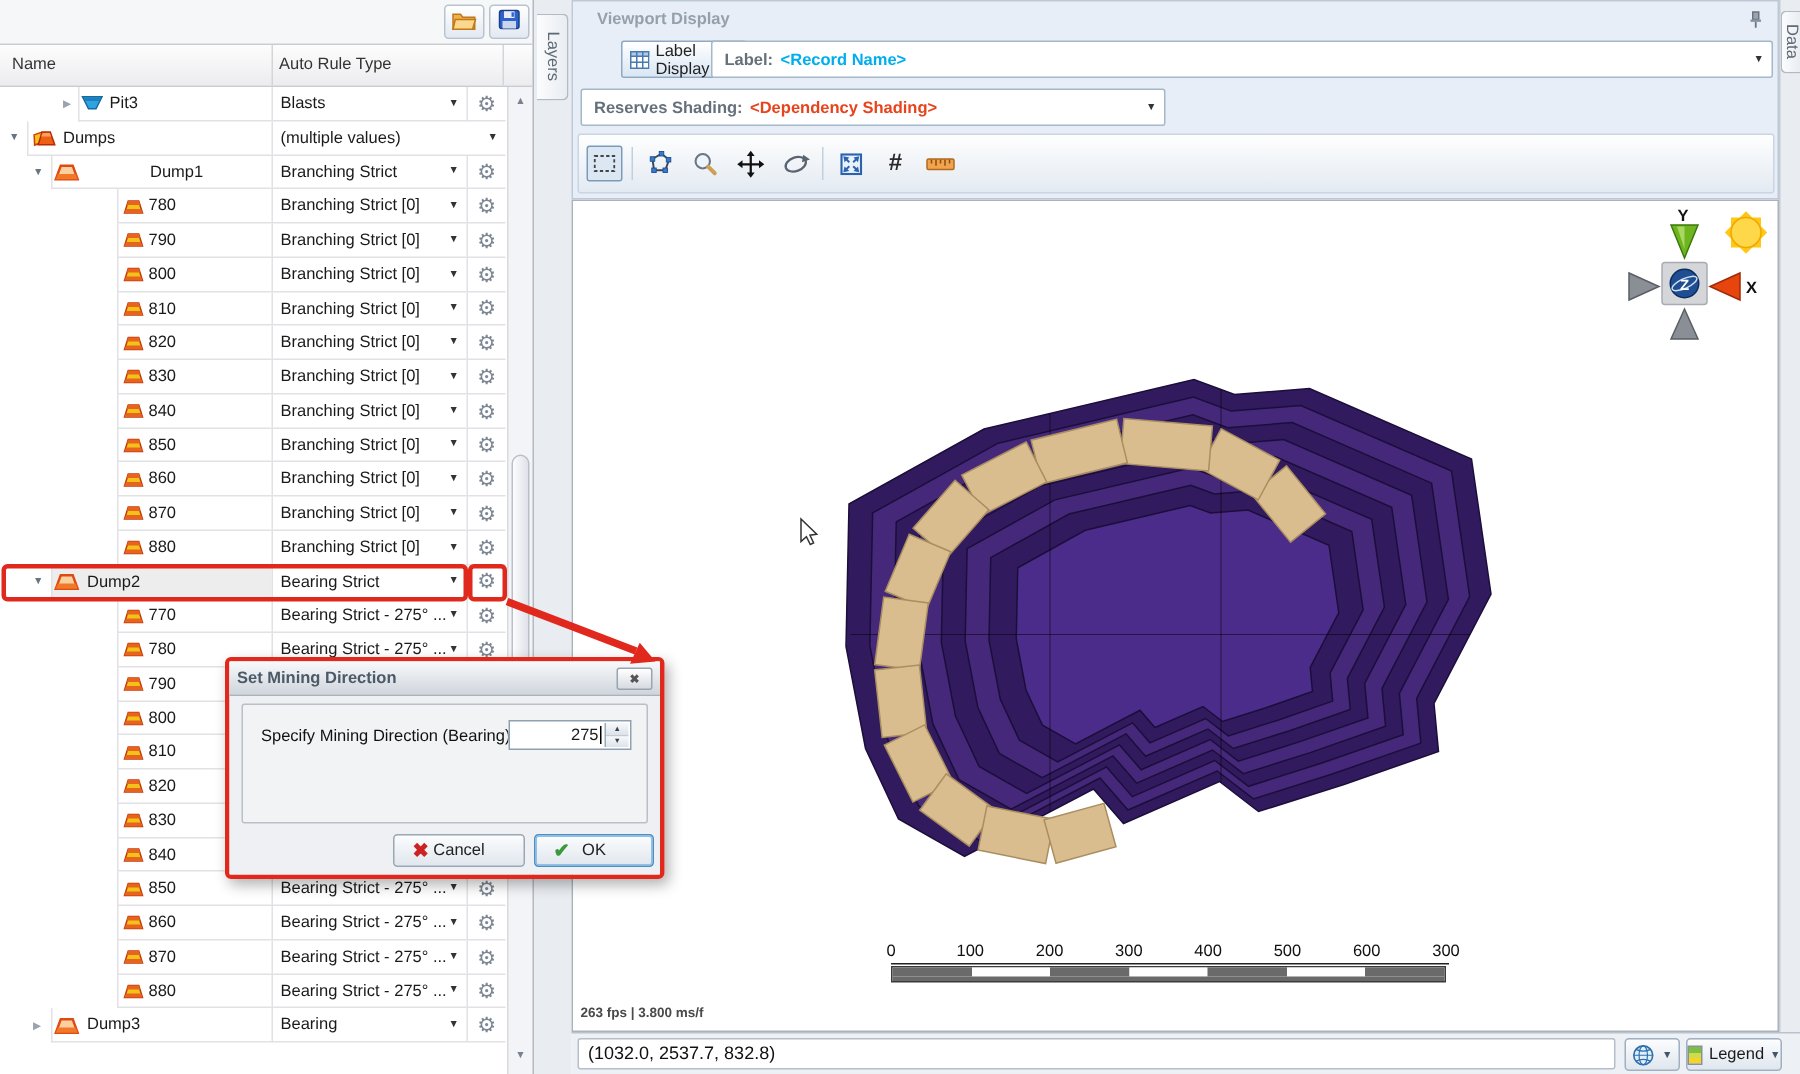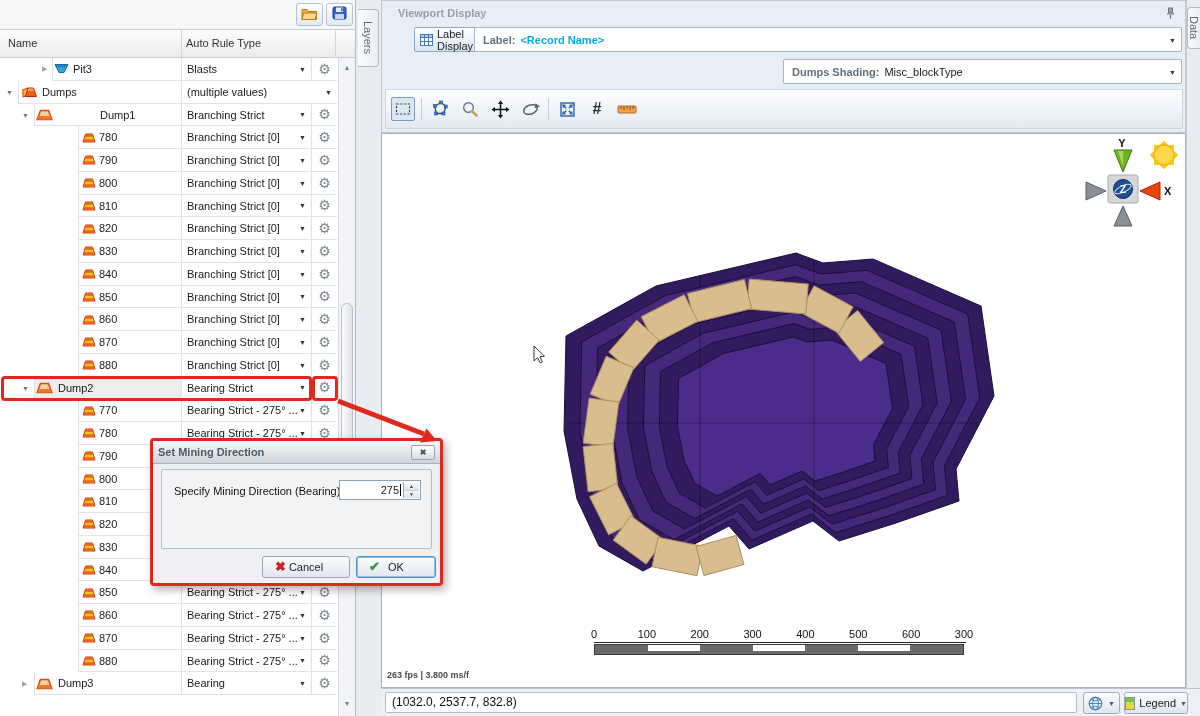--- a/index.html
+++ b/index.html
@@ -644,23 +644,23 @@
       </span>
       <span class="txt">Label Display</span>
       <span class="split">▼</span>
     </div>
 
     <div class="combo" id="combo-label">
       <span class="pfx">Label:</span>
       <span class="cval" style="color: rgb(0, 174, 239);">&lt;Record Name&gt;</span>
       <span class="arr">▼</span>
     </div>
-    <div class="combo" id="combo-dumps">
-      <span class="pfx">Dumps Shading:</span>
-      <span class="cval" style="color: rgb(26, 26, 26);">Misc_blockType</span>
+    <div class="combo" id="combo-reserves">
+      <span class="pfx">Reserves Shading:</span>
+      <span class="cval" style="color: rgb(232, 67, 28);">&lt;Dependency Shading&gt;</span>
       <span class="arr">▼</span>
     </div>
 
     <div id="vp-toolbar">
       <span class="ticonbox pressed">
         <svg width="18" height="18">
             <rect x="2.5" y="4" width="13" height="10" fill="none" stroke="#444" stroke-width="1.2" stroke-dasharray="2.2,1.6"></rect>
           </svg>
       </span>
       <span class="tsep"></span>

